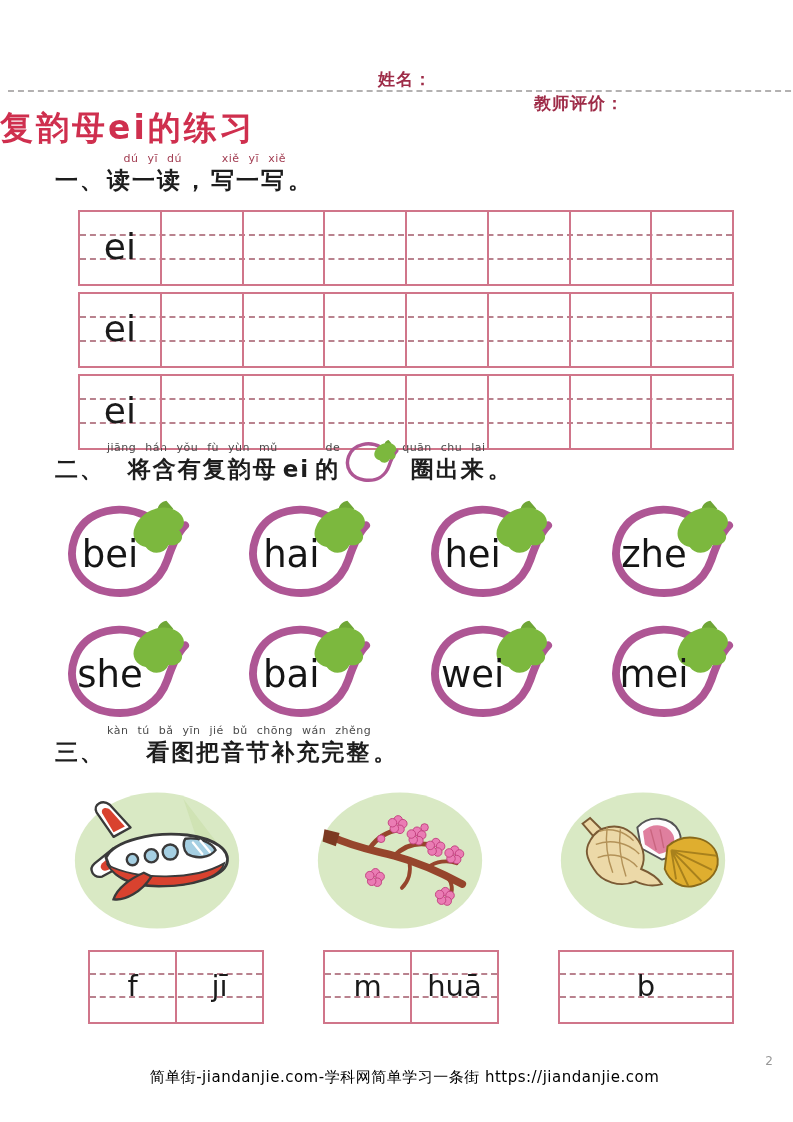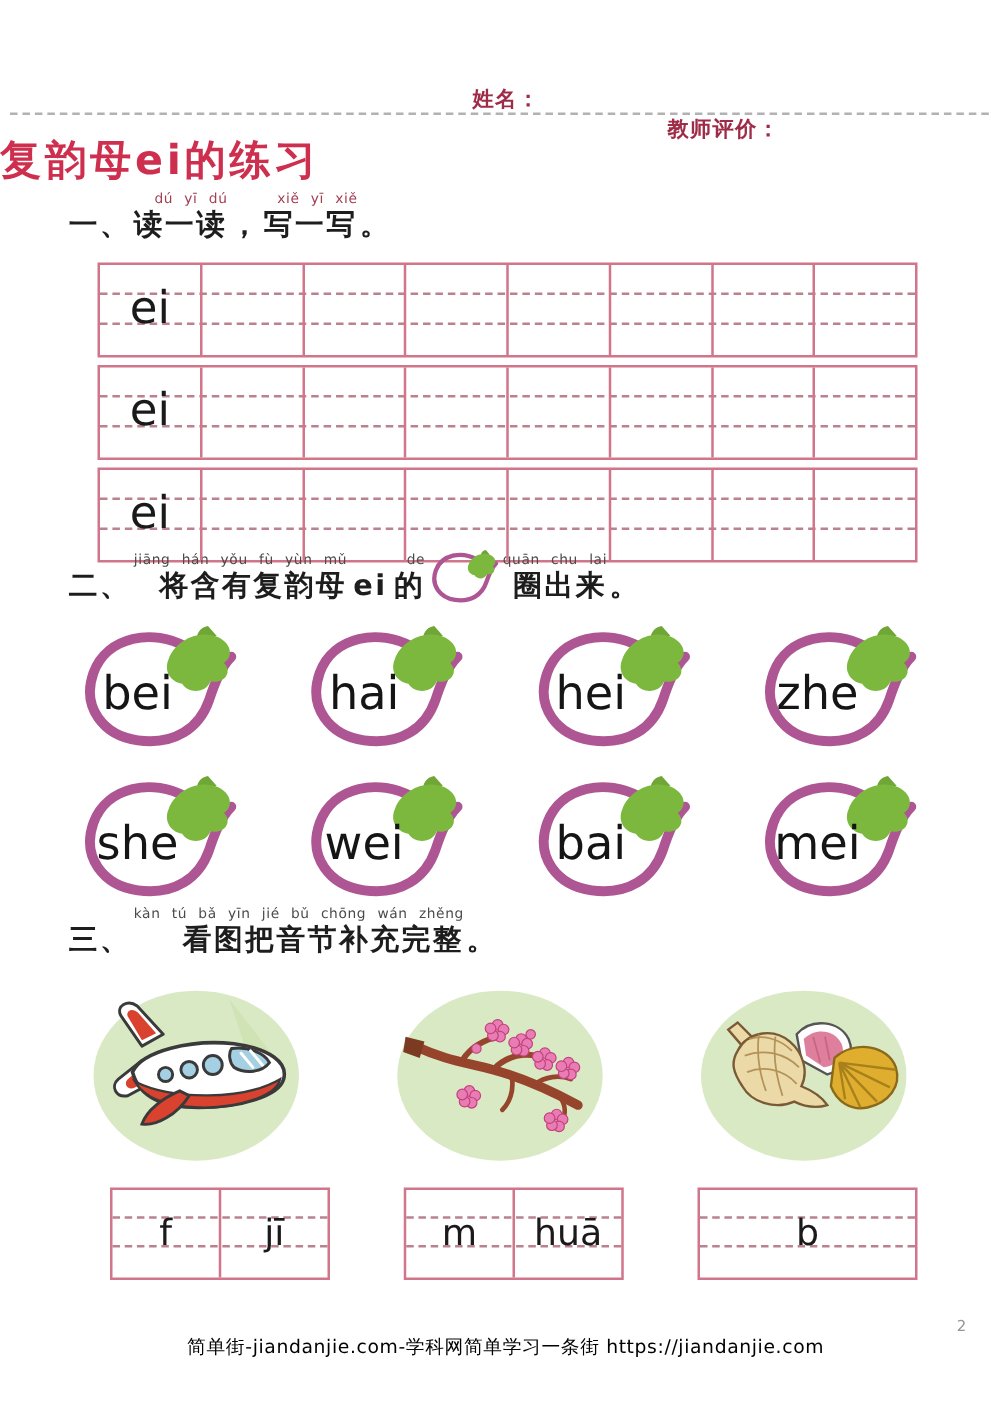--- a/index.html
+++ b/index.html
@@ -225,29 +225,29 @@
         <path class="eleaf" d="M74 27 C80 10 101 3 114 9 C125 14 127 25 119 30 C126 37 120 47 108 45 C105 54 91 56 85 47 C75 45 70 36 74 27 Z"></path>
       </svg>
       <span class="esyl">she</span>
     </div>
     <div class="egg">
       <svg viewBox="0 0 130 100">
         <path class="ebody" d="M88 17 C62 2 24 8 13 38 C3 66 21 89 49 93 C79 97 99 83 107 60 C111 48 116 34 125 25"></path>
         <path class="estem" d="M97 13 C96 6 100 1 106 0 L113 8 C107 10 105 13 106 18 Z"></path>
         <path class="eleaf" d="M74 27 C80 10 101 3 114 9 C125 14 127 25 119 30 C126 37 120 47 108 45 C105 54 91 56 85 47 C75 45 70 36 74 27 Z"></path>
       </svg>
+      <span class="esyl">bai</span>
+    </div>
+    <div class="egg">
+      <svg viewBox="0 0 130 100">
+        <path class="ebody" d="M88 17 C62 2 24 8 13 38 C3 66 21 89 49 93 C79 97 99 83 107 60 C111 48 116 34 125 25"></path>
+        <path class="estem" d="M97 13 C96 6 100 1 106 0 L113 8 C107 10 105 13 106 18 Z"></path>
+        <path class="eleaf" d="M74 27 C80 10 101 3 114 9 C125 14 127 25 119 30 C126 37 120 47 108 45 C105 54 91 56 85 47 C75 45 70 36 74 27 Z"></path>
+      </svg>
       <span class="esyl">wei</span>
-    </div>
-    <div class="egg">
-      <svg viewBox="0 0 130 100">
-        <path class="ebody" d="M88 17 C62 2 24 8 13 38 C3 66 21 89 49 93 C79 97 99 83 107 60 C111 48 116 34 125 25"></path>
-        <path class="estem" d="M97 13 C96 6 100 1 106 0 L113 8 C107 10 105 13 106 18 Z"></path>
-        <path class="eleaf" d="M74 27 C80 10 101 3 114 9 C125 14 127 25 119 30 C126 37 120 47 108 45 C105 54 91 56 85 47 C75 45 70 36 74 27 Z"></path>
-      </svg>
-      <span class="esyl">bai</span>
     </div>
     <div class="egg">
       <svg viewBox="0 0 130 100">
         <path class="ebody" d="M88 17 C62 2 24 8 13 38 C3 66 21 89 49 93 C79 97 99 83 107 60 C111 48 116 34 125 25"></path>
         <path class="estem" d="M97 13 C96 6 100 1 106 0 L113 8 C107 10 105 13 106 18 Z"></path>
         <path class="eleaf" d="M74 27 C80 10 101 3 114 9 C125 14 127 25 119 30 C126 37 120 47 108 45 C105 54 91 56 85 47 C75 45 70 36 74 27 Z"></path>
       </svg>
       <span class="esyl">mei</span>
     </div>
   </div>

